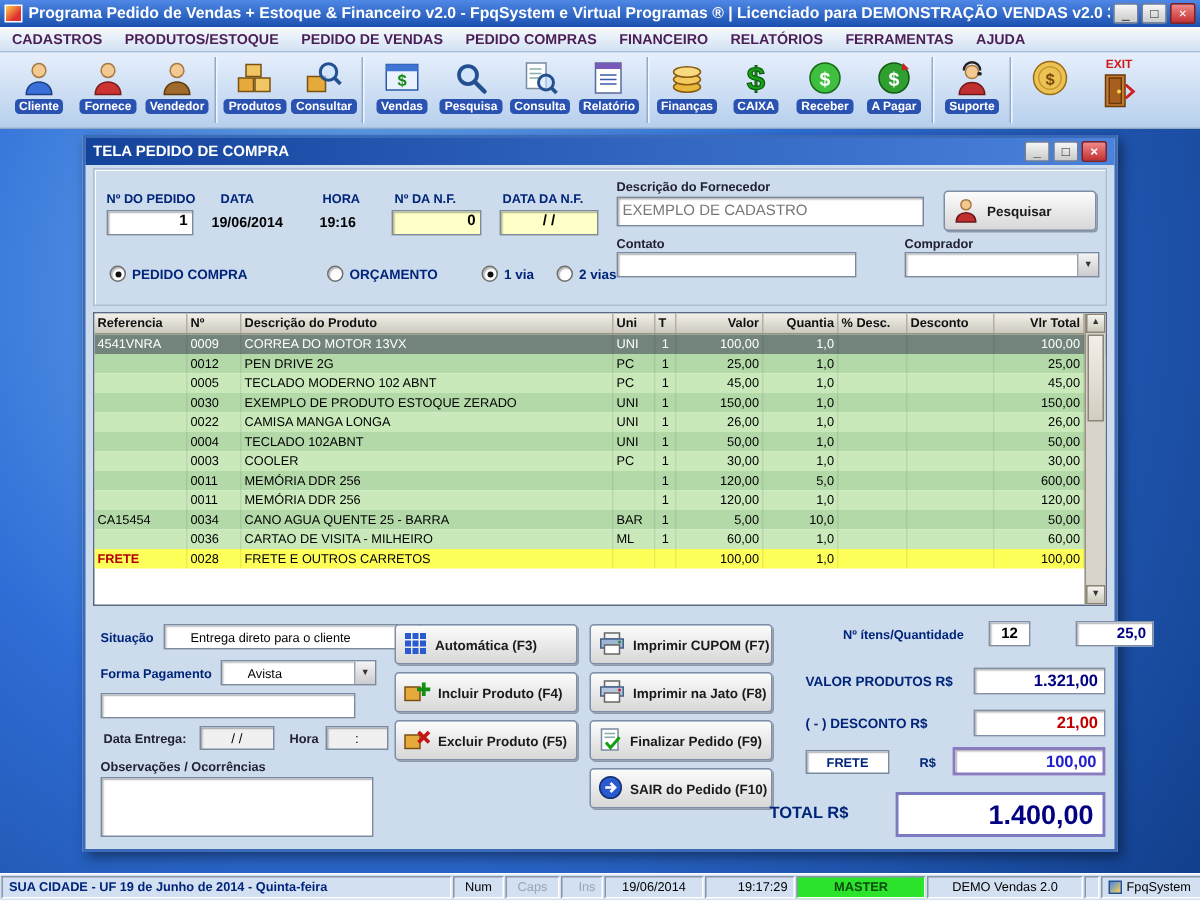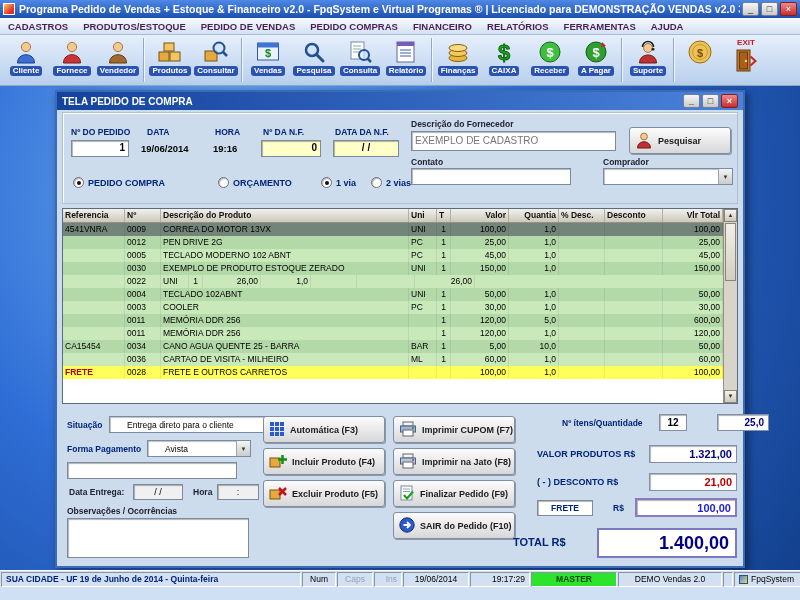--- a/index.html
+++ b/index.html
@@ -45,35 +45,35 @@
 .combo .arrow{width:14px;align-self:stretch;background:linear-gradient(#f4f4f4,#cccccc);border-left:1px solid #98a4b4;display:flex;align-items:center;justify-content:center;font-size:6px;color:#333;flex:none}
 .btn3d{position:absolute;background:linear-gradient(#fcfcfc,#d7d7d7);border:1px solid #7e8ea6;border-radius:3px;box-shadow:1px 1px 0 rgba(0,0,0,.3);display:flex;align-items:center;font-size:9px;font-weight:bold;color:#1a1a1a;padding:0 5px;gap:5px;white-space:nowrap}
 
 .grid{position:absolute;left:5px;top:98px;width:676px;height:196px;background:#fff;border:1px solid #5a6a80;overflow:hidden}
 .ghead{display:flex;height:14px;background:linear-gradient(#f2f1ea,#ccc8bc);border-bottom:1px solid #97927f}
 .gh{flex:none;font-size:8.5px;font-weight:bold;color:#111;border-right:1px solid #b3afa2;padding:1px 2px;white-space:nowrap;overflow:hidden}
 .tr{display:flex;height:13px}
 .td{flex:none;font-size:8.5px;line-height:13px;padding:0 2px;white-space:nowrap;overflow:hidden;border-right:1px solid rgba(0,0,0,.07)}
 .c0{width:62px}.c1{width:36px}.c2{width:248px}.c3{width:28px}.c4{width:14px}.c5{width:58px}.c6{width:50px}.c7{width:46px}.c8{width:58px}.c9{width:60px}
 .row-a{background:#b3d9a8}.row-b{background:#c9e9ba}
-.row-sel{background:#73857b;color:#000000}
+.row-sel{background:#73857b;color:#ffffff}
 .row-frete{background:#ffff5a}
 .row-frete .c0{color:#b40000;font-weight:bold}
 .sbar{position:absolute;right:0;top:0;bottom:0;width:14px;background:#d8d4cb;border-left:1px solid #97927f}
 .sb-btn{position:absolute;left:0;right:0;height:13px;background:linear-gradient(#f6f4ee,#ccc8bc);border:1px solid #8a8578;font-size:6px;text-align:center;line-height:11px;color:#333}
 .sb-up{top:0}.sb-dn{bottom:0}
 .sb-thumb{position:absolute;top:14px;left:1px;right:1px;height:58px;background:linear-gradient(#f1efe8,#d2cec2);border:1px solid #8a8578}
 
 .tot-label{position:absolute;font-size:8.5px;font-weight:bold;color:#00247a;white-space:nowrap}
 .tot-box{position:absolute;background:#fff;border:1px solid #8090a8;box-shadow:inset 1px 1px 1px rgba(0,0,0,.3);font-weight:bold;font-size:10px;line-height:15px;padding:0 4px;white-space:nowrap}
 .navy{color:#000080}.red{color:#c00000}.blue{color:#2020cc}
 .total-big{position:absolute;font-size:18px;line-height:26px;color:#000080;border:2px solid #7a7ac2;background:#fff;text-align:right;font-weight:bold;padding:0 6px;white-space:nowrap}
 .obs{position:absolute;background:#fff;border:1px solid #7a8aa0;box-shadow:inset 1px 1px 1px rgba(0,0,0,.3)}
 
-.statusbar{position:absolute;left:0;right:0;bottom:12px;height:18px;background:#d2e0f2;display:flex;border-top:1px solid #fff;padding-top:0}
+.statusbar{position:absolute;left:0;right:0;bottom:0;height:18px;background:#d2e0f2;display:flex;border-top:1px solid #fff;padding-top:0}
 .seg{border:1px solid;border-color:#8895a8 #fff #fff #8895a8;margin:1px 0 1px 1px;font-size:8.5px;line-height:13px;padding:0 4px;white-space:nowrap;overflow:hidden;color:#000;flex:none}
 .s0{width:300px;color:#00247a;font-weight:bold}
 .s1{width:34px;text-align:center}
 .s2{width:36px;text-align:center;color:#9aa4b2}
 .s3{width:28px;text-align:right;color:#9aa4b2}
 .s4{width:66px;text-align:center}
 .s5{width:60px;text-align:right}
 .s6{width:86px;background:#2be42b;color:#0a4a0a;font-weight:bold;text-align:center}
 .s7{width:104px;text-align:center}
 .s8{flex:1}
@@ -390,20 +390,21 @@
               <span class="td c4 ta-c">1</span>
               <span class="td c5 ta-r">150,00</span>
               <span class="td c6 ta-r">1,0</span>
               <span class="td c7 ta-r"></span>
               <span class="td c8 ta-r"></span>
               <span class="td c9 ta-r">150,00</span>
           </div>
           <div class="tr row-b">
             <span class="td c0"></span>
               <span class="td c1">0022</span>
+              <span class="td c2">CAMISA MANGA LONGA</span>
               <span class="td c3">UNI</span>
               <span class="td c4 ta-c">1</span>
               <span class="td c5 ta-r">26,00</span>
               <span class="td c6 ta-r">1,0</span>
               <span class="td c7 ta-r"></span>
               <span class="td c8 ta-r"></span>
               <span class="td c9 ta-r">26,00</span>
           </div>
           <div class="tr row-a">
             <span class="td c0"></span>

